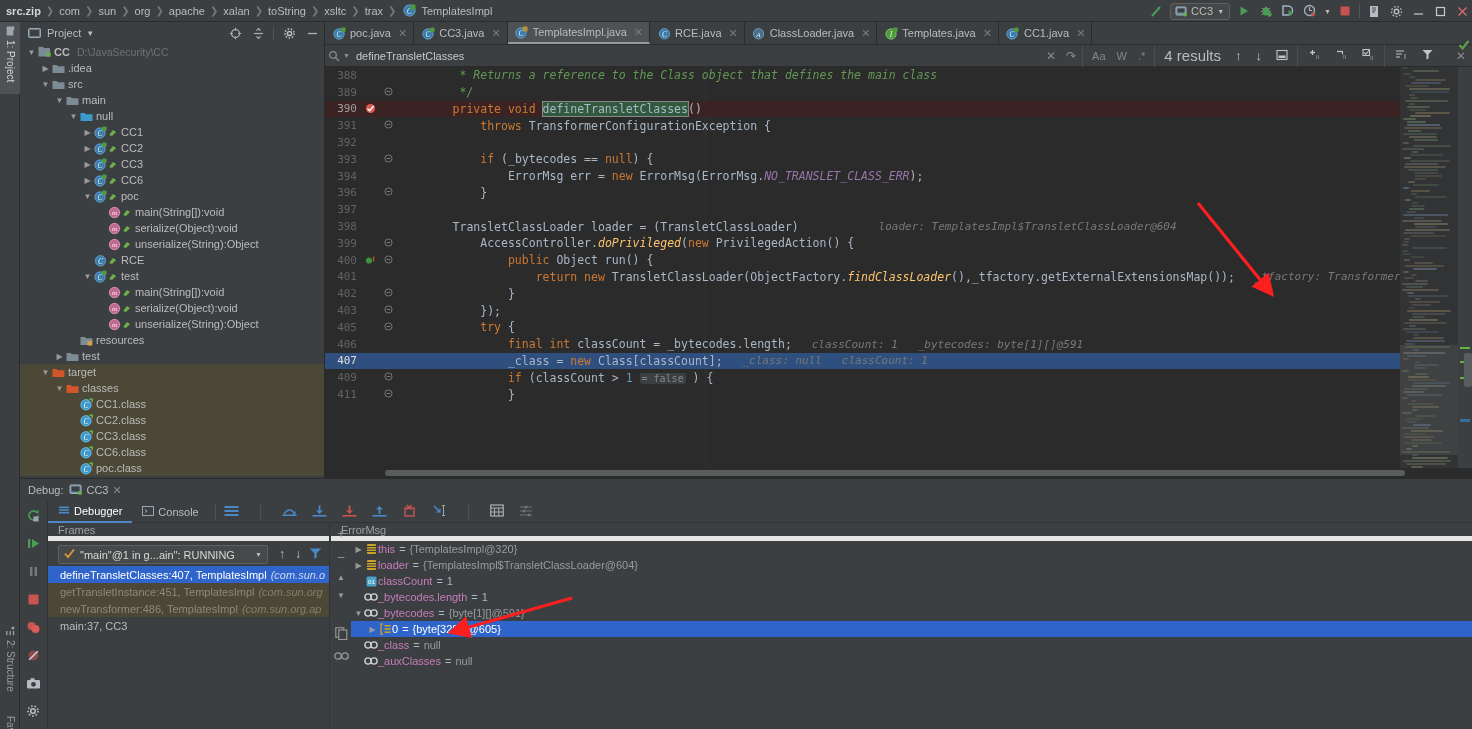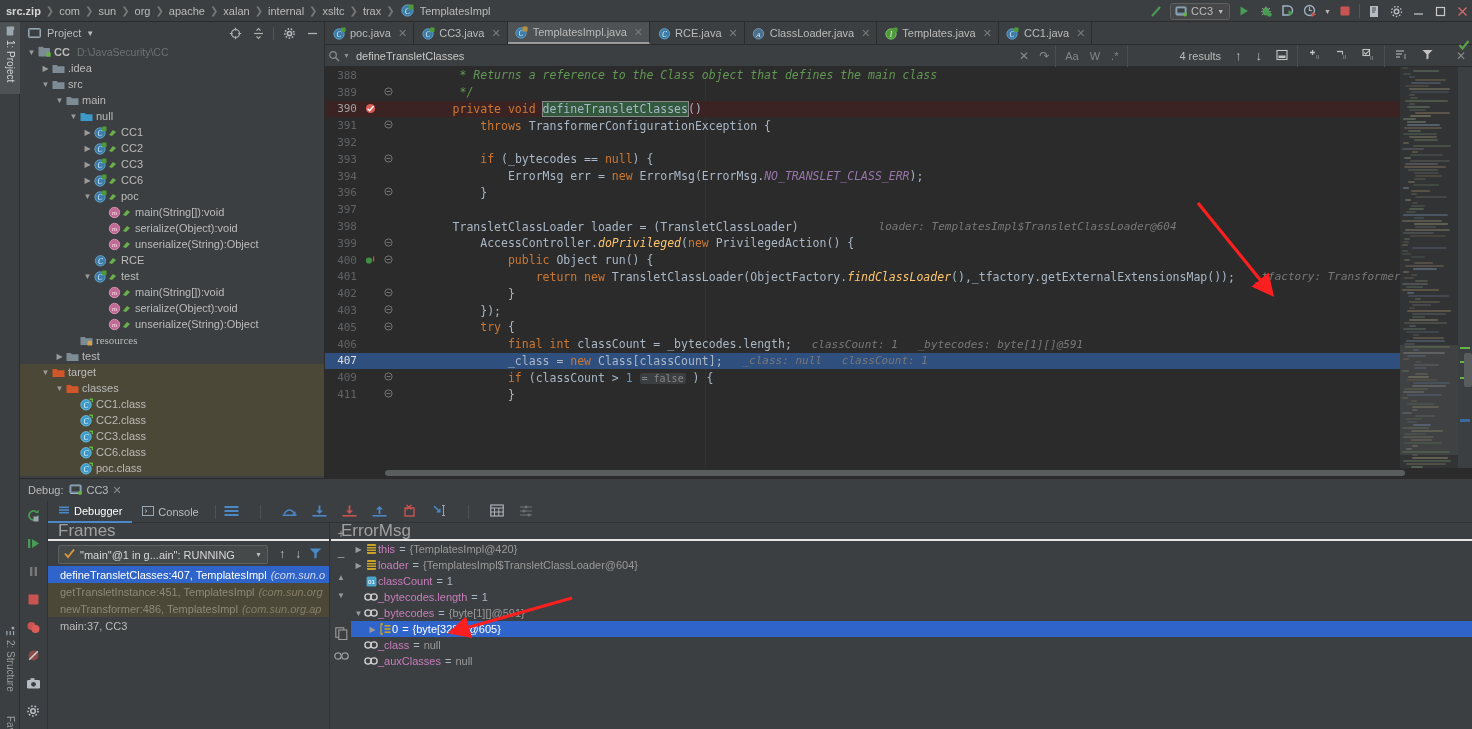--- a/index.html
+++ b/index.html
@@ -63,21 +63,21 @@
   #tabs { height:23px; background:#3c3f41; display:flex; align-items:stretch; border-bottom:1px solid #2b2b2b; overflow:hidden;}
   .etab { display:flex; align-items:center; gap:4px; padding:0 6px 0 7px; font-size:11px; color:#bbbbbb; border-right:1px solid #2b2b2b; white-space:nowrap; position:relative;}
   .etab.active { background:#4e5254; border-bottom:2px solid #9a9a9a; }
   .etab .x { color:#7a7a7a; font-size:11px; margin-left:3px; }
 
   #findbar { height:22px; background:#3c3f41; display:flex; align-items:center; border-bottom:1px solid #2b2b2b; position:relative; }
   #findbar .fsearchico { width:18px; display:flex; align-items:center; justify-content:center; color:#888; }
   #findbar .fq { font-size:11px; color:#c8c8c8; }
   #findbar .seg { display:flex; align-items:center; gap:11px; padding:0 9px; height:22px; border-left:1px solid #4b4e50; }
   #findbar .opt { font-size:11px; color:#858585; }
-  #findbar .res { font-size:11px; color:#bbb;margin-left:42px; }
+  #findbar .res { font-size:15px; color:#bbb; }
   #findbar .closeX { position:absolute; right:6px; color:#8a8a8a; font-size:12px; }
 
   #code { position:absolute; top:45px; left:0; right:72px; bottom:10px; background:#2b2b2b; overflow:hidden; }
   .cline { height:16.8px; display:flex; align-items:center; white-space:pre; font-size:11.5px; position:relative; }
   .cline.brk { background:#3b2323; }
   .cline.sel { background:#2f4f7f; }
   .gut { width:38px; text-align:right; padding-right:6px; color:#606366; font-size:11px; flex:0 0 38px; }
   .cline.brk .gut { color:#a0a0a0; }
   .cline.sel .gut { color:#dfdfdf; }
   .fold2 { width:22px; flex:0 0 22px; text-align:center; color:#777; font-size:9px; }
@@ -113,21 +113,21 @@
   .dico { height:28px; display:flex; align-items:center; justify-content:center; }
 
   #dbg-body { position:absolute; left:28px; top:22px; right:0; bottom:0; }
   #dbg-tabs { height:22px; display:flex; align-items:center; gap:0; background:#3c3f41; border-bottom:1px solid #313335; }
   .dtab { display:flex; align-items:center; gap:4px; padding:0 10px; height:22px; font-size:11px; color:#bbb; }
   .dtab.active { color:#fff; border-bottom:2px solid #4a88c7; }
   .dtoolsep { width:1px; height:14px; background:#4e5254; margin:0 6px; }
 
   #frames { position:absolute; left:0; top:22px; width:282px; bottom:0; background:#3c3f41; border-right:1px solid #313335; }
   #vars { position:absolute; left:283px; top:22px; right:0; bottom:0; background:#3c3f41; }
-  .panehdr { height:18px; display:flex; align-items:center; padding-left:10px; font-size:17px; color:#a0a0a0; border-bottom:2px solid #e5e5e5; }
+  .panehdr { height:18px; display:flex; align-items:center; padding-left:10px; font-size:11px; color:#a0a0a0; border-bottom:5px solid #e5e5e5; }
   .fselect { margin:4px 6px 2px 10px; height:19px; display:flex; align-items:center; gap:5px; padding:0 5px;
              border:1px solid #5e6060; border-radius:2px; background:#45494a; font-size:11px; color:#d8d8d8; }
   .frow { height:17px; display:flex; align-items:center; font-size:11px; padding-left:12px; white-space:nowrap; color:#bbb; }
   .frow.sel { background:#2f65ca; color:#fff; }
   .frow.dim { background:#4b4837; color:#8d8a78; }
   .frow .pkg { font-style:italic; color:#8a8a8a; margin-left:4px; }
   .frow.sel .pkg { color:#cfd9ef; }
   .frow.dim .pkg { color:#857f68; }
 
   .vrow { height:16px; display:flex; align-items:center; font-size:11px; white-space:nowrap; color:#bbb; }
@@ -153,21 +153,21 @@
   <span class="crumb">com</span>
   <span class="sep">❯</span>
   <span class="crumb">sun</span>
   <span class="sep">❯</span>
   <span class="crumb">org</span>
   <span class="sep">❯</span>
   <span class="crumb">apache</span>
   <span class="sep">❯</span>
   <span class="crumb">xalan</span>
   <span class="sep">❯</span>
-  <span class="crumb">internal</span>
+  <span class="crumb">toString</span>
   <span class="sep">❯</span>
   <span class="crumb">xsltc</span>
   <span class="sep">❯</span>
   <span class="crumb">trax</span>
   <span class="sep">❯</span>
   <span class="tb-ico" style="margin:0 2px;">
     <svg width="13" height="13" viewBox="0 0 13 13">
         <circle cx="6.5" cy="6.5" r="5.6" fill="#3b7ca8" stroke="#6aa7cc"></circle>
         <text x="6.5" y="9.5" font-size="8" fill="#d9eefa" text-anchor="middle" font-family="Liberation Serif,serif" font-style="italic">C</text>
         <rect x="7.5" y="0.5" width="5" height="5" rx="1" fill="#4e9a3a"></rect>
@@ -562,21 +562,21 @@
             <text x="6.5" y="9.3" font-size="7" fill="#ffeaf3" text-anchor="middle" font-family="Liberation Serif,serif" font-style="italic">m</text>
           </svg>
         </span>
         <span class="ico" style="flex: 0 0 11px; width: 11px;">
           <svg width="9" height="9" viewBox="0 0 9 9">
             <path d="M1 7 L5 2 L8 4 L4 8 z" fill="#6ab04c"></path>
           </svg>
         </span>
         <span class="tlbl">unserialize(String):Object</span>
       </div>
-      <div class="trow" style="padding-left: 48px; font-family: Liberation Serif, serif;">
+      <div class="trow" style="padding-left: 48px;">
         <span class="arrow"></span>
         <span class="ico">
           <svg width="13" height="11" viewBox="0 0 13 11">
             <path d="M0.5 2 h4.3 l1 1.3 h6.7 v6.7 h-12 z" fill="#7d8b95"></path>
             <rect x="7.5" y="6" width="4.5" height="4.5" fill="#d4a04a"></rect>
           </svg>
         </span>
         <span class="tlbl">resources</span>
       </div>
       <div class="trow" style="padding-left: 34px;">
@@ -1251,21 +1251,21 @@
           <div class="vrow" style="padding-left: 2px;">
             <span class="arrow">▶</span>
             <span class="ico">
               <svg width="11" height="12" viewBox="0 0 11 12">
                 <rect x="1" y="1" width="9" height="10" rx="1" fill="#c9a227"></rect>
                 <path d="M1 3.5 h9 M1 6 h9 M1 8.5 h9" stroke="#3c3f41" stroke-width="1"></path>
               </svg>
             </span>
             <span class="vname"> this</span>
             <span class="veq">=</span>
-            <span class="vval">{TemplatesImpl@420}</span>
+            <span class="vval">{TemplatesImpl@320}</span>
           </div>
           <div class="vrow" style="padding-left: 2px;">
             <span class="arrow">▶</span>
             <span class="ico">
               <svg width="11" height="12" viewBox="0 0 11 12">
                 <rect x="1" y="1" width="9" height="10" rx="1" fill="#c9a227"></rect>
                 <path d="M1 3.5 h9 M1 6 h9 M1 8.5 h9" stroke="#3c3f41" stroke-width="1"></path>
               </svg>
             </span>
             <span class="vname"> loader</span>

